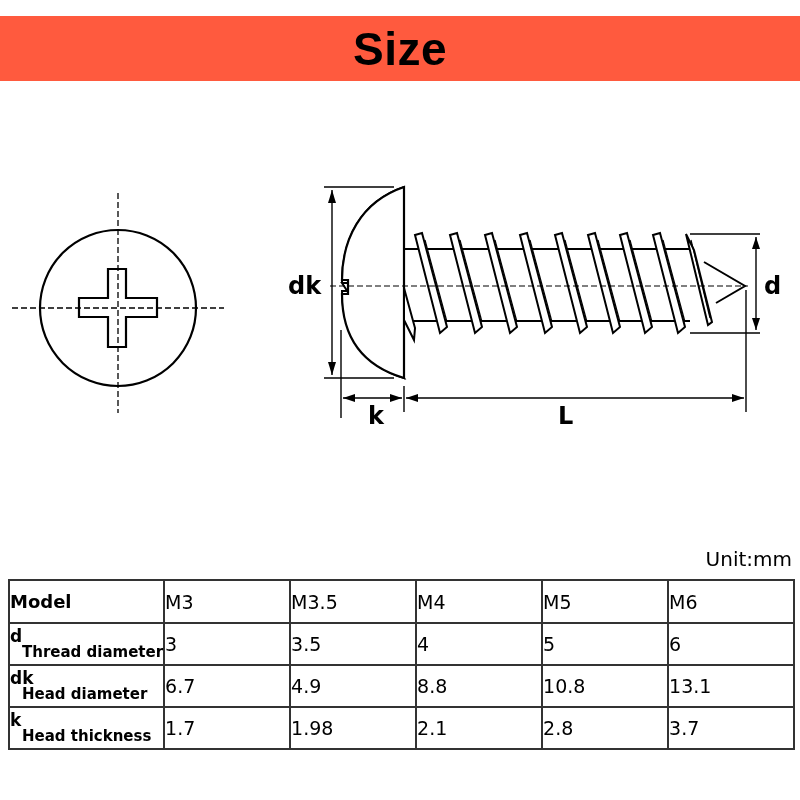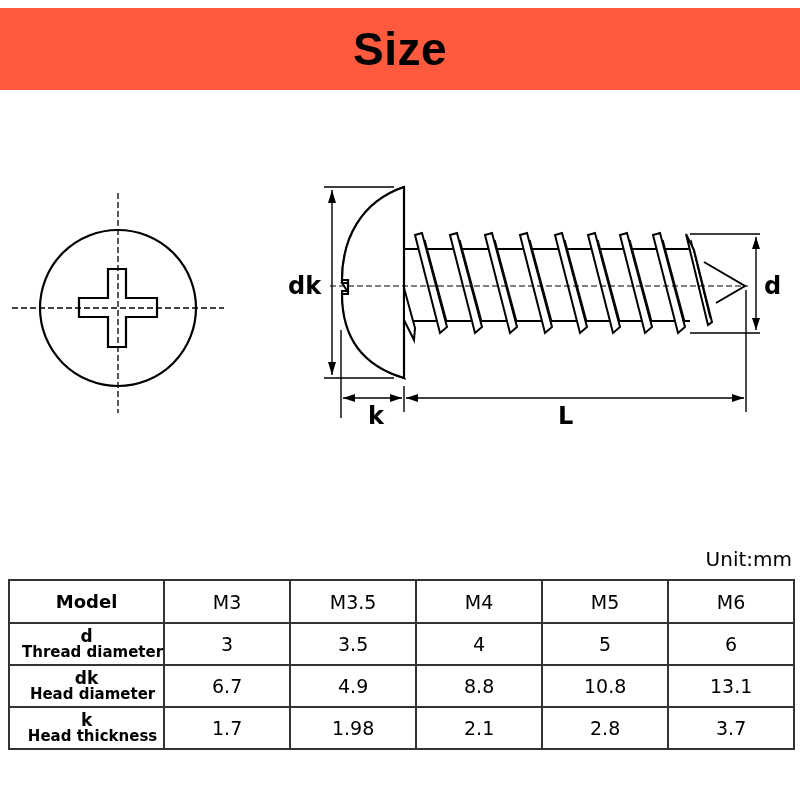--- a/index.html
+++ b/index.html
@@ -1,42 +1,42 @@
 <!DOCTYPE html>
 <html><head>
   <meta charset="utf-8">
   <style>
     html, body { margin: 0; padding: 0; }
     body {
       width: 800px; height: 800px; background: #ffffff; position: relative; overflow: hidden;
       font-family: "Liberation Sans", "DejaVu Sans", sans-serif; color: #000;
     }
     .banner {
-      position: absolute; left: 0; top: 8px; width: 800px; height: 82px;
+      position: absolute; left: 0; top: 16px; width: 800px; height: 65px;
       background: #ff5a3e; display: flex; align-items: center; justify-content: center;
     }
     .banner-title {
       font-family: "Liberation Sans", sans-serif; font-weight: 700; font-size: 46px;
       letter-spacing: 0.5px; color: #000; line-height: 1;
     }
     svg.drawing { position: absolute; left: 0; top: 0; }
     .dim-label {
       position: absolute; font-family: "DejaVu Sans", sans-serif; font-weight: 700;
       font-size: 24px; line-height: 1;
     }
     .unit {
       position: absolute; right: 8px; top: 549px; font-family: "DejaVu Sans", sans-serif;
       font-size: 20px; line-height: 1;
     }
     table.spec {
       position: absolute; left: 8px; top: 579px; border-collapse: collapse;
       font-family: "DejaVu Sans", sans-serif;
     }
     table.spec td {
-      border: 2px solid #333; text-align: center; vertical-align: middle; padding: 0;
+      border: 2px solid #333; text-align: left; vertical-align: middle; padding: 0;
     }
     .hdr-col { width: 152px; }
     .val-col { width: 124px; }
     tr.r-head td { height: 41px; }
     tr.r-body td { height: 40px; }
     .model-label { font-weight: 700; font-size: 18px; }
     .model-val { font-size: 19px; }
     .sym { display: block; font-weight: 700; font-size: 17px; line-height: 16px; }
     .desc { display: block; font-weight: 700; font-size: 15px; line-height: 17px; white-space: nowrap; padding-left: 12px; }
     .cell-val { font-size: 19px; }

